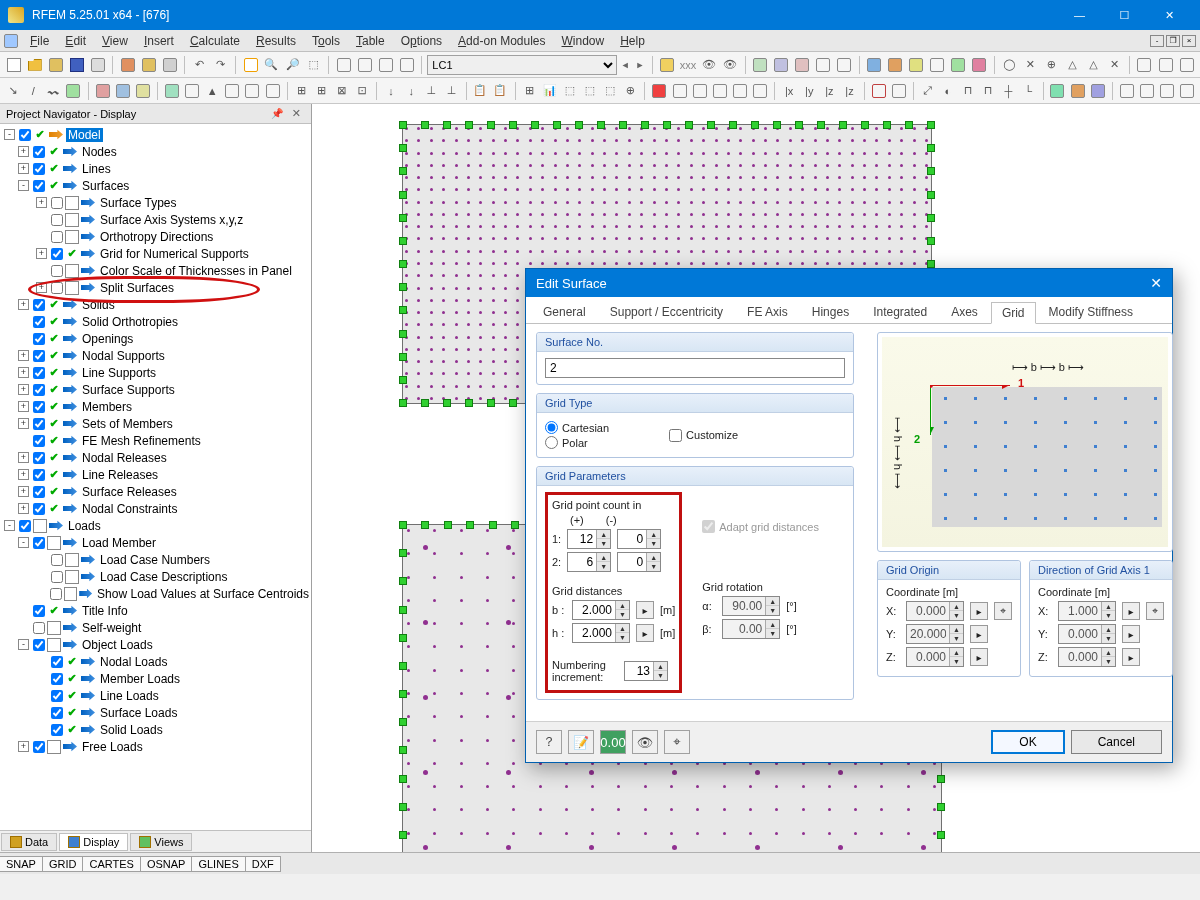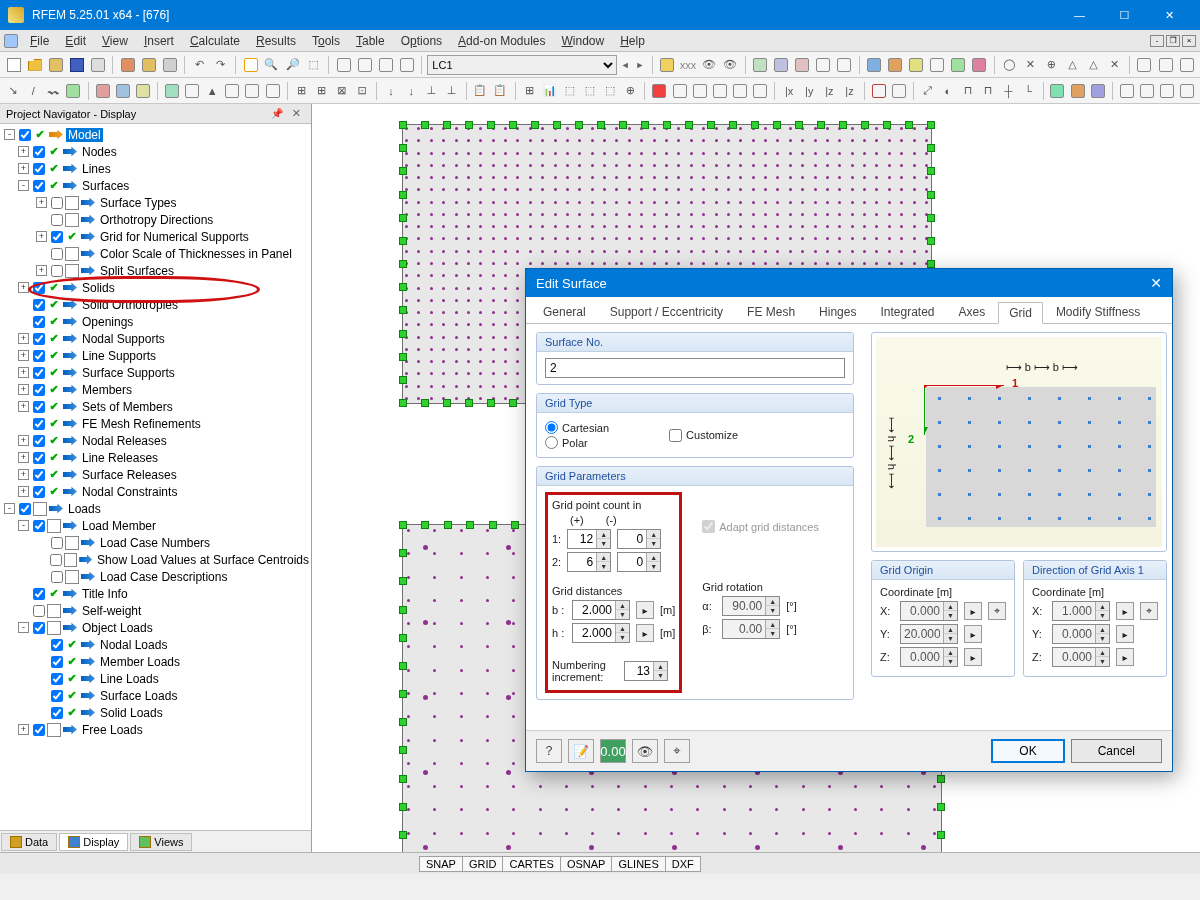--- a/index.html
+++ b/index.html
@@ -69,21 +69,21 @@
 .big-purple { width:5px; height:5px;}
 .green-sq { position:absolute; width:8px; height:8px; background:#30d030; border:1px solid #108010;}
 
 
 .dialog { position:absolute; left:525px; top:268px; width:648px; background:#f0f0f0; border:1px solid #0060b0; box-shadow:4px 6px 20px rgba(0,0,0,0.35);}
 .dlg-title { height:28px; background:#0078d7; color:#fff; display:flex; align-items:center; padding:0 10px; font-size:13px;}
 .dlg-title .close { margin-left:auto; font-size:14px; font-family:Arial;}
 .dlg-tabs { background:#fff; border-bottom:1px solid #c0c0c0; display:flex; padding:4px 6px 0 6px; gap:2px; font-size:12px;}
 .dlg-tab { padding:3px 10px; border:1px solid transparent; color:#444;}
 .dlg-tab.active { border:1px solid #c0c0c0; border-bottom:1px solid #fff; background:#fff; position:relative; top:1px;}
-.dlg-body { background:#fff; padding:8px 10px 22px 10px; display:flex; gap:17px;}
+.dlg-body { background:#fff; padding:8px 10px 13px 10px; display:flex; gap:23px;}
 .dlg-left { flex:1;}
 .dlg-right { flex:1;}
 .group { border:1px solid #b0c4e0; border-radius:3px; margin-bottom:8px; }
 .group-h { background:linear-gradient(#e8f0fa,#d8e6f4); color:#2050a0; font-size:11px; padding:3px 8px; border-bottom:1px solid #c0d0e4; border-radius:3px 3px 0 0;}
 .group-b { padding:6px 8px; font-size:11px; color:#222;}
 .field-row { display:flex; align-items:center; gap:6px; margin:3px 0;}
 .text-input { border:1px solid #888; height:20px; padding:0 4px; font-size:12px; background:#fff;}
 .spin { display:flex; align-items:center; border:1px solid #888; height:20px; background:#fff;}
 .spin input{ border:0; width:42px; text-align:right; padding:0 3px; font-size:12px; height:18px;}
 .spin .sb { width:14px; display:flex; flex-direction:column; border-left:1px solid #aaa;}
@@ -97,21 +97,21 @@
 .preview { height:210px; position:relative; background:linear-gradient(#fafaea,#f4f4e0);}
 .preview .slab-prev { position:absolute; left:50px; top:50px; width:230px; height:140px; background:#d8d8d8;}
 .preview .slab-prev .tiny { position:absolute; width:3px; height:3px; background:#4080d0;}
 .dlg-foot { padding:8px 10px; display:flex; align-items:center; gap:6px; border-top:1px solid #d0d0d0;}
 .dlg-foot .btn { height:24px; padding:0 26px; border:1px solid #808080; background:#e8e8e8; font-size:12px;}
 .dlg-foot .btn.ok { border:2px solid #0078d7; background:#f4f8ff;}
 .dlg-foot .tool-ico { width:26px; height:24px; border:1px solid #a0a0a0; background:#f0f0f0; display:flex; align-items:center; justify-content:center; font-size:13px; color:#444;}
 
 
 .statusbar { height:22px; background:#e8e8e8; border-top:1px solid #b0b0b0; display:flex; align-items:center; font-size:11px;}
-.statusbar .cells { margin-left:420px; display:flex;}
+.statusbar .cells { display:flex;}
 .statusbar .cell { border:1px solid #a0a0a0; padding:1px 6px; margin-left:-1px; background:#f8f8f8;}
 .small-btn { width:18px; height:18px; border:1px solid #999; background:#eee; font-size:10px; display:inline-flex; align-items:center; justify-content:center;}
 </style>
 </head>
 <body>
 
 <div class="titlebar">
   <span class="app-icon"></span>
   <span class="title">RFEM 5.25.01 x64 - [676]</span>
   <div class="winbtns">
@@ -419,34 +419,41 @@
           <input type="checkbox" style="">
           <span class="tick tick-box"></span>
           <span class="arrow-ico"></span>
           <span class="label">Surface Types</span>
         </div>
         <div class="tree-row l2">
           <span class="noexp"></span>
           <input type="checkbox" style="">
           <span class="tick tick-box"></span>
           <span class="arrow-ico"></span>
-          <span class="label">Orthotropy Directions</span>
-        </div>
-        <div class="tree-row l2">
-          <span class="exp">+</span>
-          <input type="checkbox" checked="" style="">
-          <span class="tick tick-green">✔</span>
-          <span class="arrow-ico"></span>
-          <span class="label">Grid for Numerical Supports</span>
+          <span class="label">Surface Axis Systems x,y,z</span>
         </div>
         <div class="tree-row l2">
           <span class="noexp"></span>
           <input type="checkbox" style="">
           <span class="tick tick-box"></span>
           <span class="arrow-ico"></span>
+          <span class="label">Orthotropy Directions</span>
+        </div>
+        <div class="tree-row l2">
+          <span class="exp">+</span>
+          <input type="checkbox" checked="" style="">
+          <span class="tick tick-green">✔</span>
+          <span class="arrow-ico"></span>
+          <span class="label">Grid for Numerical Supports</span>
+        </div>
+        <div class="tree-row l2">
+          <span class="noexp"></span>
+          <input type="checkbox" style="">
+          <span class="tick tick-box"></span>
+          <span class="arrow-ico"></span>
           <span class="label">Color Scale of Thicknesses in Panel</span>
         </div>
         <div class="tree-row l2">
           <span class="exp">+</span>
           <input type="checkbox" style="">
           <span class="tick tick-box"></span>
           <span class="arrow-ico"></span>
           <span class="label">Split Surfaces</span>
         </div>
         <div class="tree-row l1">
@@ -559,28 +566,28 @@
           <input type="checkbox" style="">
           <span class="tick tick-box"></span>
           <span class="arrow-ico"></span>
           <span class="label">Load Case Numbers</span>
         </div>
         <div class="tree-row l2">
           <span class="noexp"></span>
           <input type="checkbox" style="">
           <span class="tick tick-box"></span>
           <span class="arrow-ico"></span>
-          <span class="label">Show Load Values at Surface Centroids</span>
+          <span class="label">Load Case Descriptions</span>
         </div>
         <div class="tree-row l2">
           <span class="noexp"></span>
           <input type="checkbox" style="">
           <span class="tick tick-box"></span>
           <span class="arrow-ico"></span>
-          <span class="label">Load Case Descriptions</span>
+          <span class="label">Show Load Values at Surface Centroids</span>
         </div>
         <div class="tree-row l1">
           <span class="noexp"></span>
           <input type="checkbox" checked="" style="">
           <span class="tick tick-green">✔</span>
           <span class="arrow-ico"></span>
           <span class="label">Title Info</span>
         </div>
         <div class="tree-row l1">
           <span class="noexp"></span>
@@ -2120,21 +2127,21 @@
 </div>
 
 <div class="dialog">
   <div class="dlg-title">
     <span>Edit Surface</span>
     <span class="close">✕</span>
   </div>
   <div class="dlg-tabs">
     <div class="dlg-tab">General</div>
     <div class="dlg-tab">Support / Eccentricity</div>
-    <div class="dlg-tab">FE Mesh</div>
+    <div class="dlg-tab">FE Axis</div>
     <div class="dlg-tab">Hinges</div>
     <div class="dlg-tab">Integrated</div>
     <div class="dlg-tab">Axes</div>
     <div class="dlg-tab active">Grid</div>
     <div class="dlg-tab">Modify Stiffness</div>
   </div>
   <div class="dlg-body">
     <div class="dlg-left">
       <div class="group">
         <div class="group-h">Surface No.</div>

